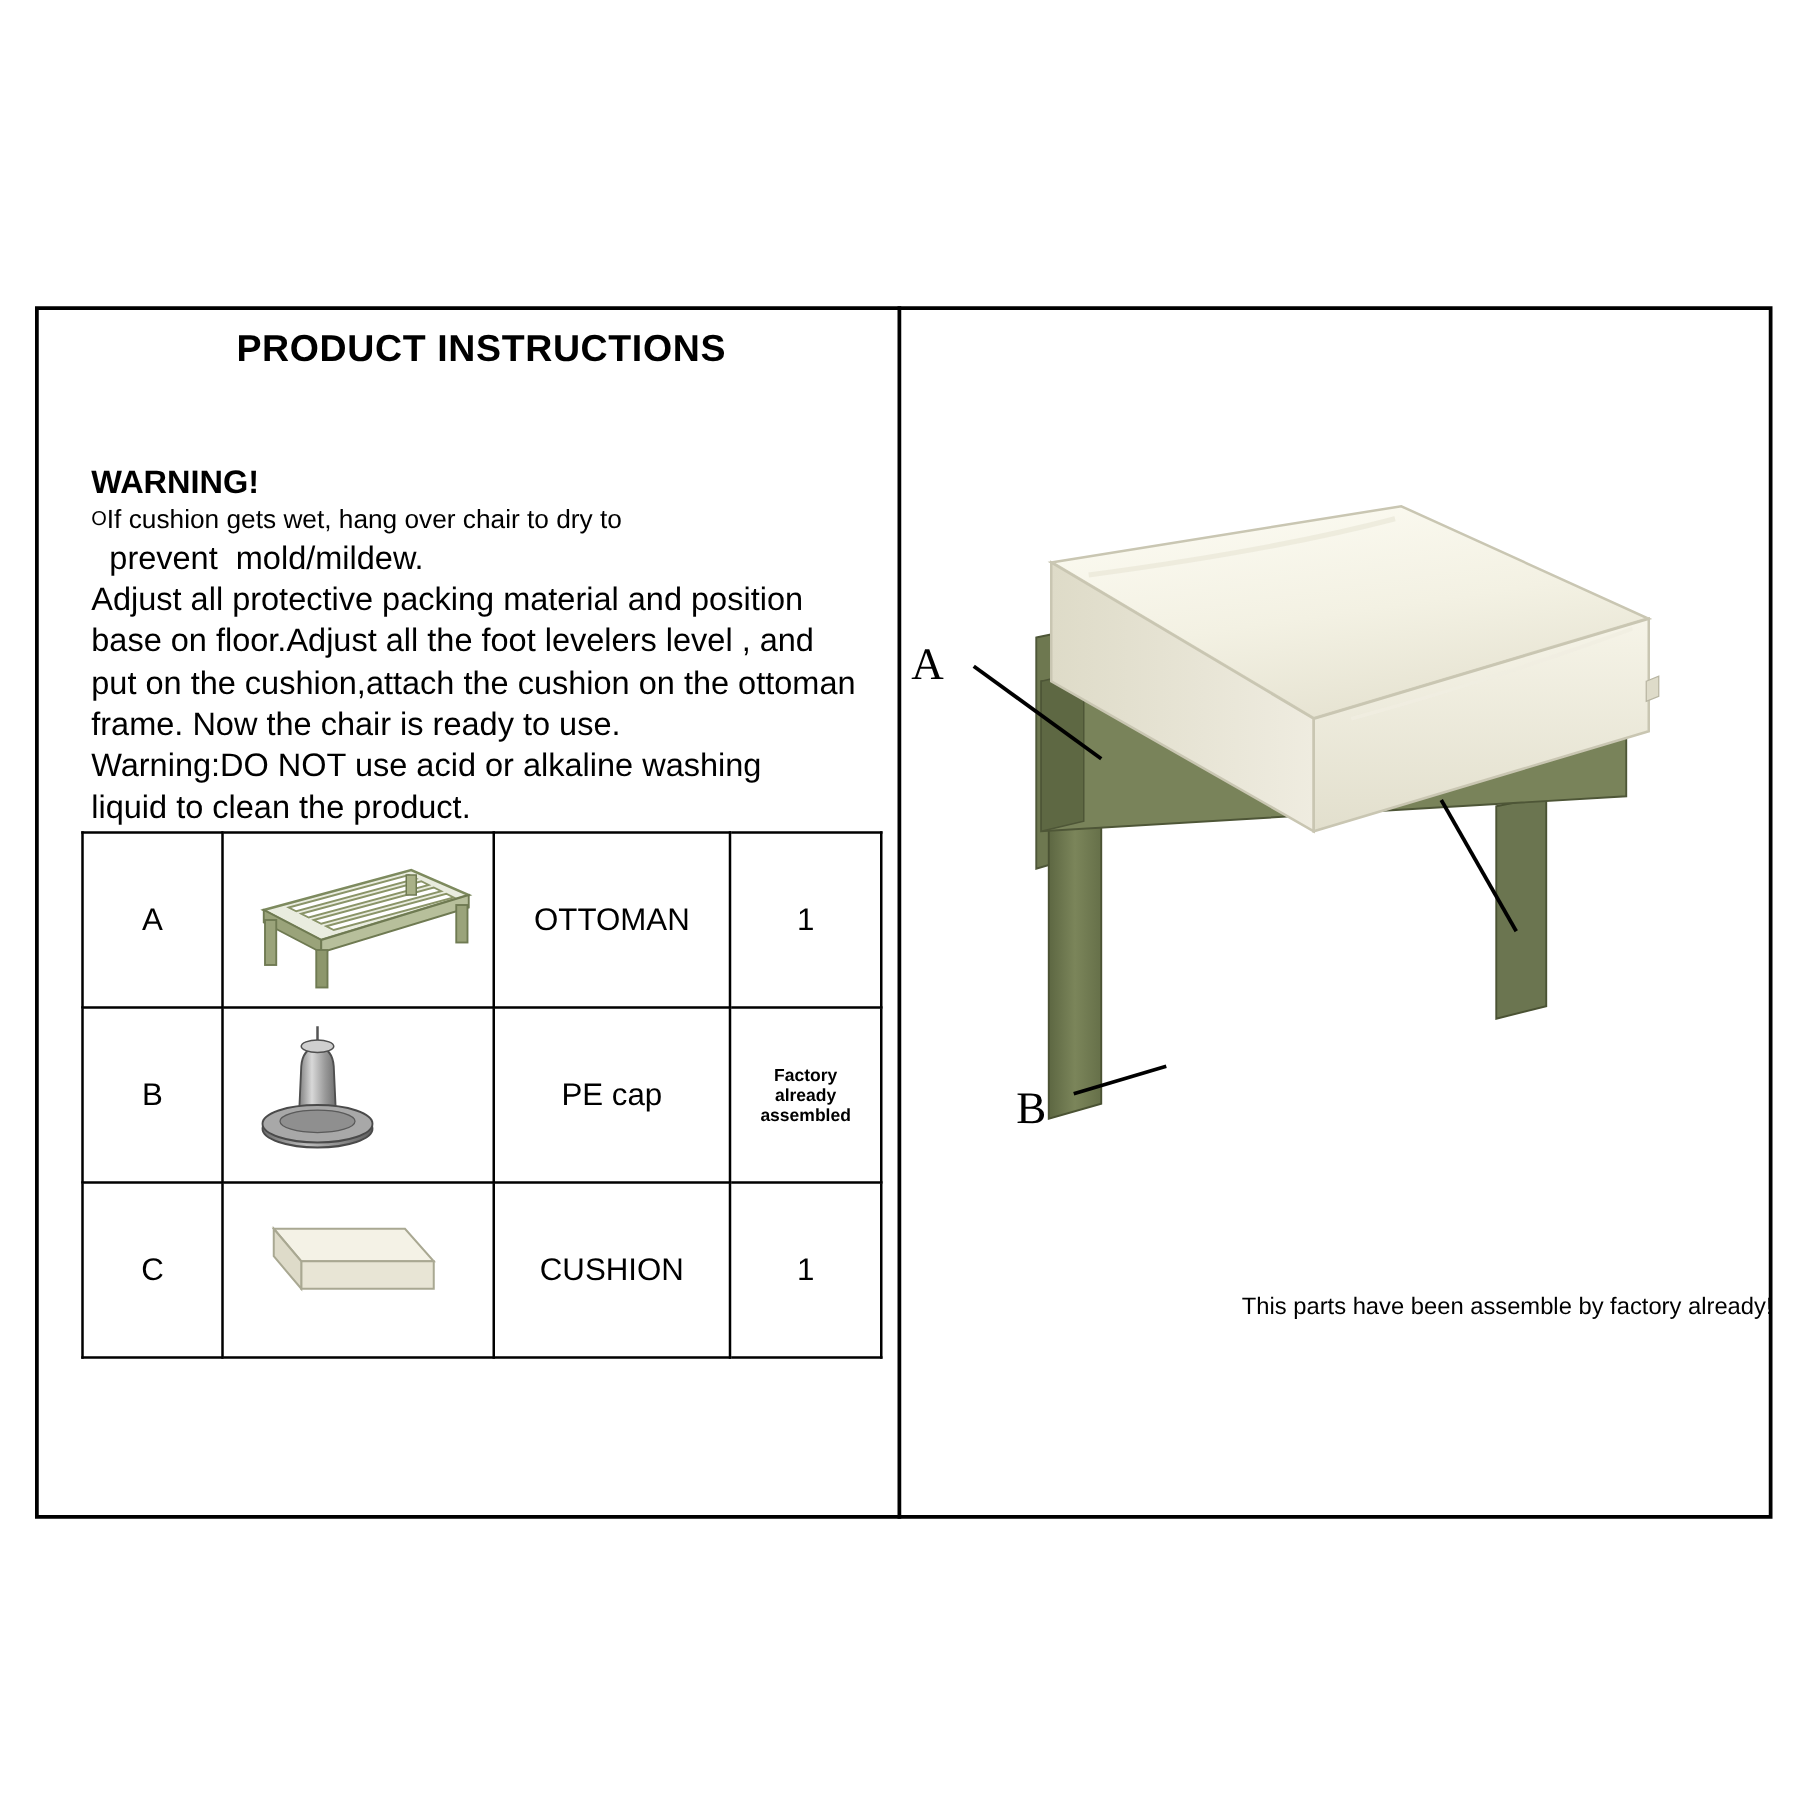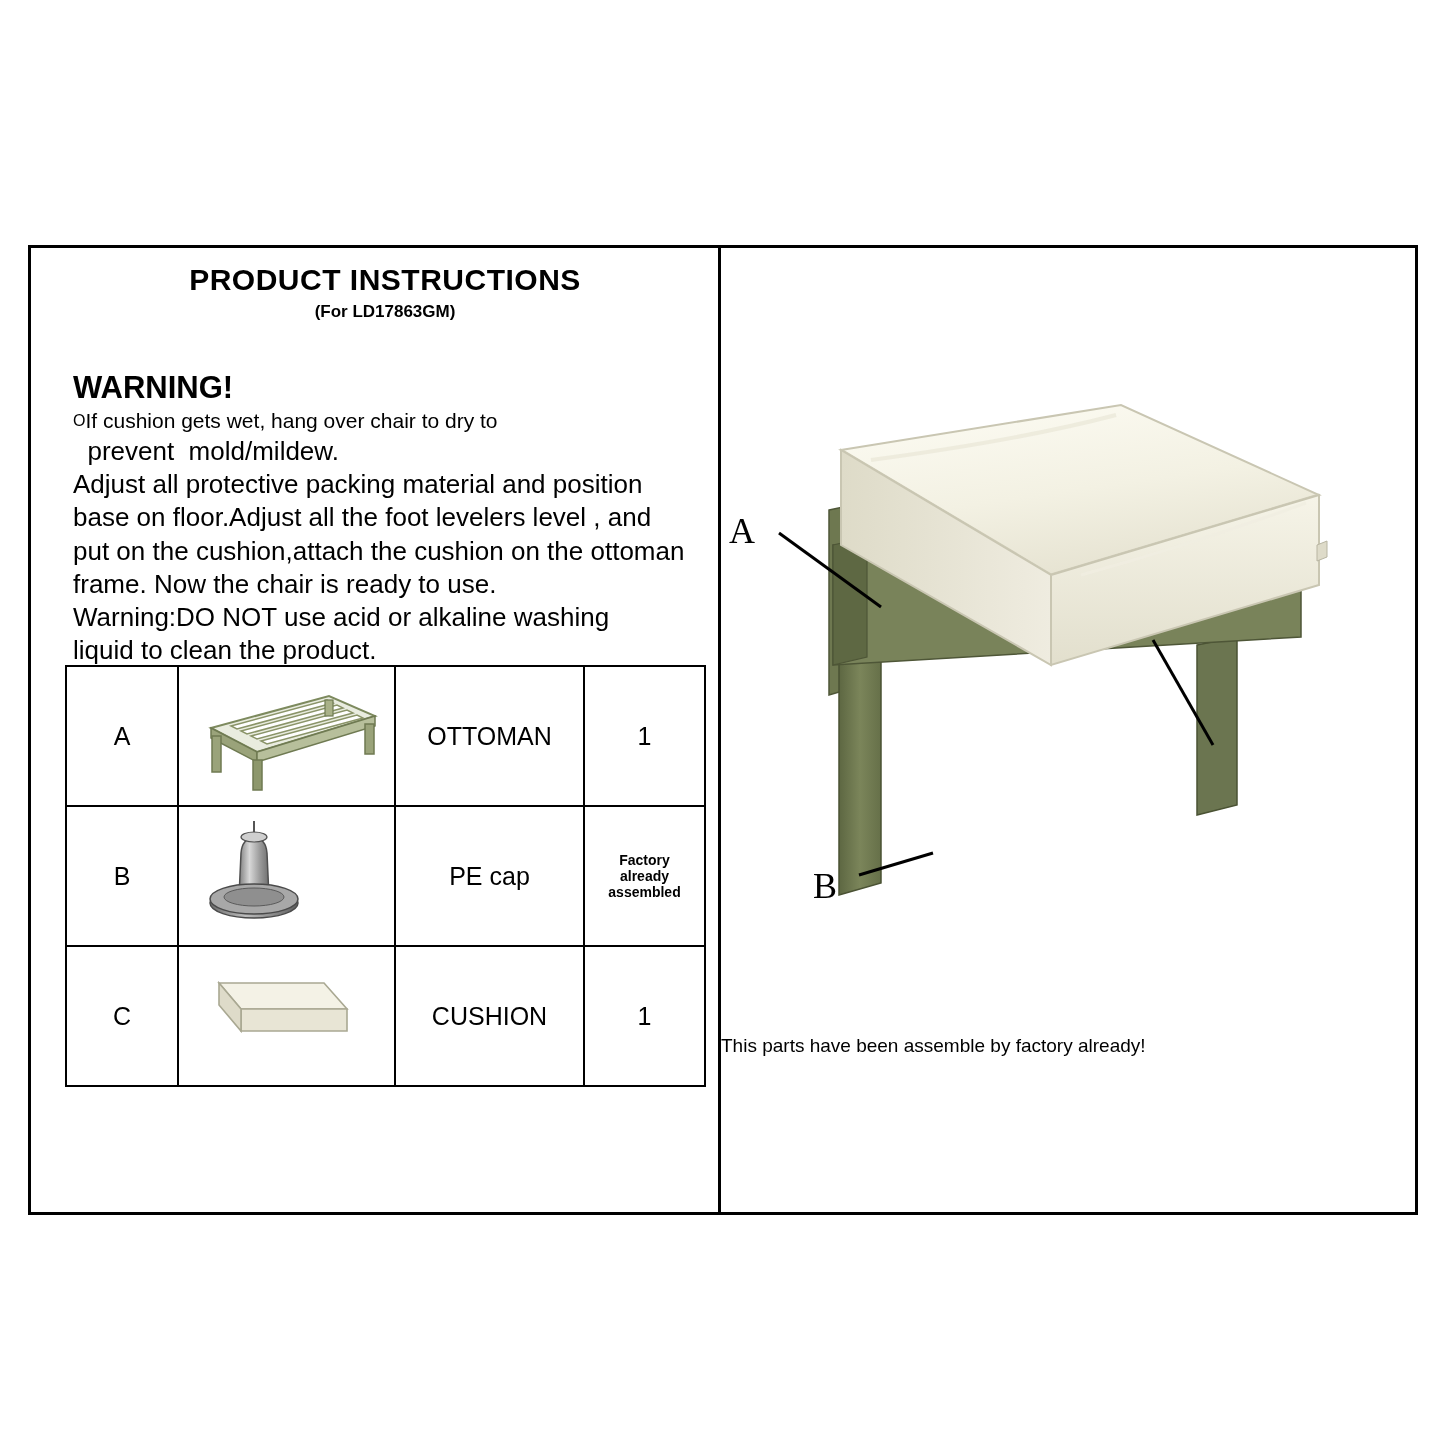--- a/index.html
+++ b/index.html
@@ -64,21 +64,21 @@
     margin-top: 4px;
   }
 
   #warning-block {
     position: absolute;
     left: 33px;
     top: 125px;
     width: 630px;
   }
   #warning-heading {
-    font-size: 31px;
+    font-size: 26px;
     font-weight: bold;
     margin-bottom: 2px;
   }
   .warn-line {
     font-size: 26px;
     line-height: 1.28;
     white-space: pre;
   }
   .bullet-line {
     font-size: 21px;
@@ -123,21 +123,21 @@
     top: 245px;
     width: 697px;
     height: 970px;
   }
 
   #factory-note {
     position: absolute;
     left: 0;
     top: 790px;
     width: 697px;
-    text-align: left;
+    text-align: right;
     font-size: 19px;
   }
 
   .callout-letter {
     position: absolute;
     font-size: 36px;
     font-family: "Liberation Serif", serif;
   }
   #callout-a { left: 8px;  top: 265px; }
   #callout-b { left: 92px; top: 620px; }
@@ -148,21 +148,20 @@
 </head>
 <body>
 
 <div id="doc-frame"></div>
 <div id="divider"></div>
 
 <div id="left-panel">
 
   <div id="title-block">
     <div id="main-title">PRODUCT INSTRUCTIONS</div>
-    <div id="model-code">(For LD17863GM)</div>
   </div>
 
   <div id="warning-block">
     <div id="warning-heading">WARNING!</div>
 
     <div class="bullet-line"><span class="bullet-mark">O</span><span>If cushion gets wet, hang over chair to dry to</span></div>
     <div class="warn-line">  prevent  mold/mildew.</div>
     <div class="warn-line">Adjust all protective packing material and position</div>
     <div class="warn-line">base on floor.Adjust all the foot levelers level , and</div>
     <div class="warn-line">put on the cushion,attach the cushion on the ottoman</div>

